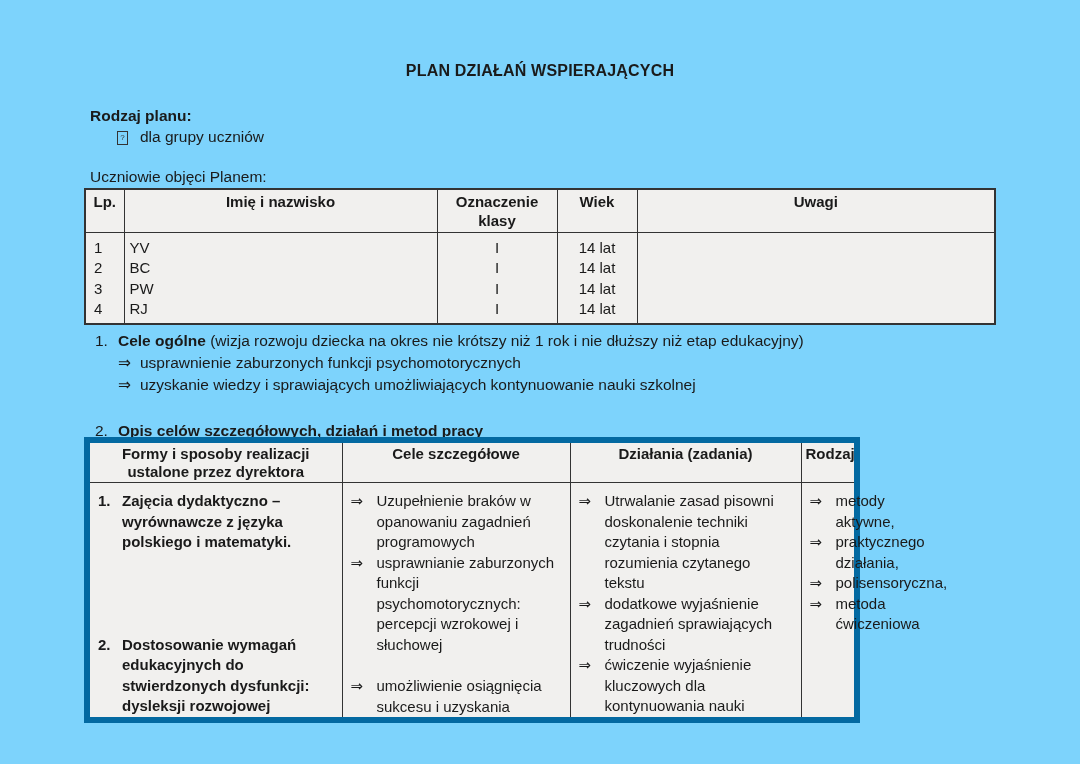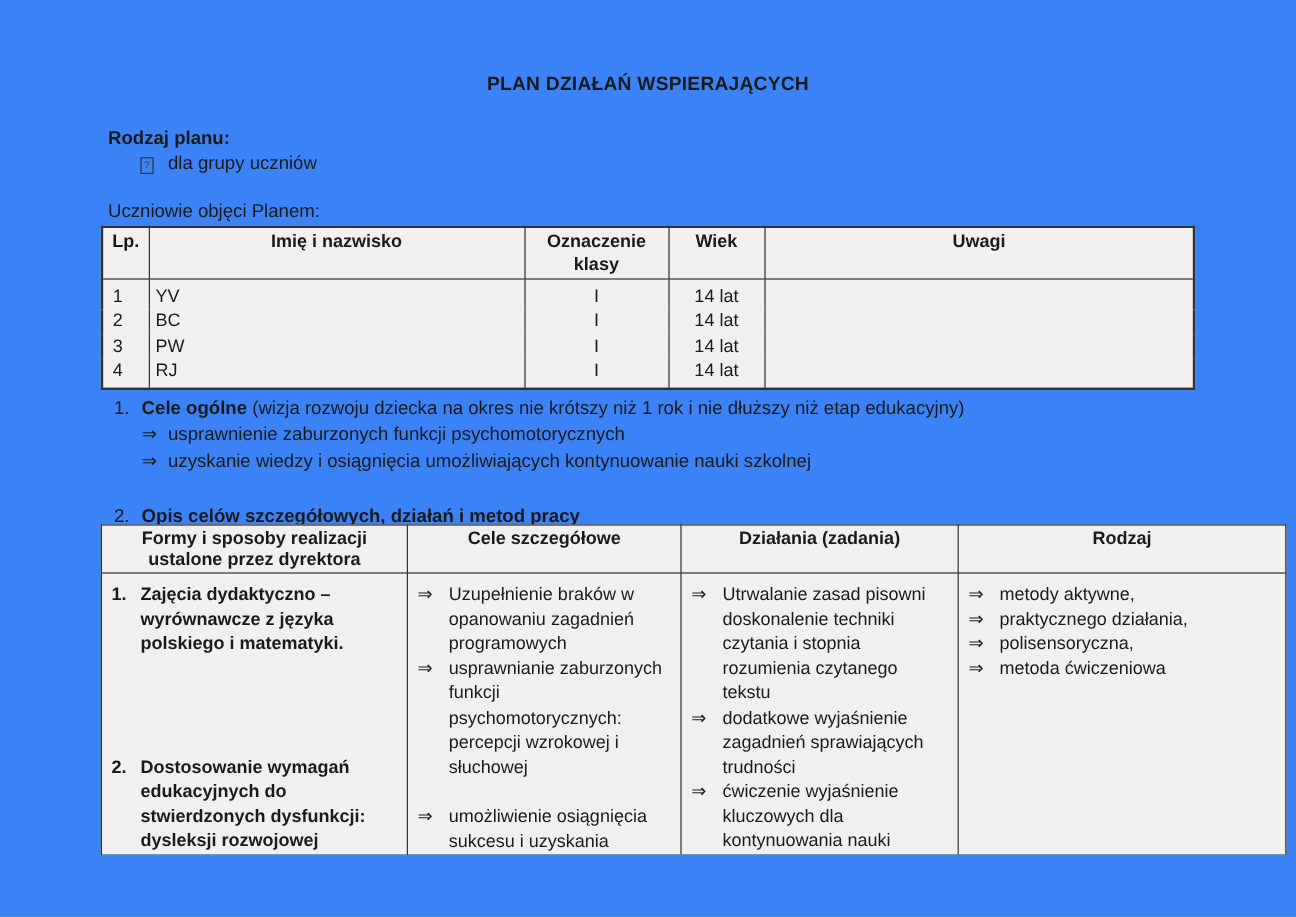--- a/index.html
+++ b/index.html
@@ -2,21 +2,21 @@
 <html><head>
 <meta charset="utf-8">
 <style>
   * { margin:0; padding:0; box-sizing:border-box; }
   html,body { width:1080px; height:764px; }
   body {
     font-family:"Liberation Sans","DejaVu Sans",sans-serif;
     color:#1a1a1a;
     background:#a9ef9d;
   }
-  .page { position:relative; width:1080px; height:764px; background:#3b82f6; overflow:hidden; }
+  .page { position:relative; width:1080px; height:764px; background:#7dd3fc; overflow:hidden; }
 
   .title {
     position:absolute; top:62px; left:0; width:100%;
     text-align:center; font-weight:bold; font-size:16px; letter-spacing:.2px;
   }
   .plan-type { position:absolute; left:90px; top:107px; font-weight:bold; font-size:15.5px; }
   .plan-option { position:absolute; left:117px; top:128px; font-size:15.5px; display:flex; align-items:center; }
   .tofu {
     display:inline-flex; align-items:center; justify-content:center;
     width:11px; height:14px; border:1px solid #333; font-size:8px; line-height:1;
@@ -40,21 +40,21 @@
   .students td.nm { padding-left:5px; }
   .students td.c  { text-align:center; }
 
   .goals { position:absolute; left:84px; top:330px; width:980px; font-size:15.5px; line-height:22px; }
   .goal-line { display:flex; padding-left:11px; }
   .goal-line .num { width:23px; flex:none; }
   .goal-bullet { display:flex; margin-left:34px; }
   .goal-bullet .ar { width:22px; flex:none; }
   .item2 { margin-top:24px; }
 
-  .plan { position:absolute; left:84px; top:437px; width:988px; border:1px solid #0369a1; }
+  .plan { position:absolute; left:84px; top:437px; width:776px; border:6px solid #0369a1; }
   .plan th {
     border:1px solid #333; font-weight:bold; text-align:center; vertical-align:top;
     padding:2px 4px; line-height:17.5px; font-size:15px;
   }
   .plan th .norm { font-weight:bold; }
   .plan td {
     border-left:1px solid #333; border-right:1px solid #333;
     vertical-align:top; height:222px; padding:8px 6px 0 6px;
     font-size:15px; line-height:20.5px;
   }
@@ -139,21 +139,21 @@
       <span class="num">1.</span>
       <span><b>Cele ogólne</b> <span>(wizja rozwoju dziecka na okres nie krótszy niż 1 rok i nie dłuższy niż etap edukacyjny)</span></span>
     </div>
     <div id="goal-bullets">
         <div class="goal-bullet">
           <span class="ar">⇒</span>
           <span>usprawnienie zaburzonych funkcji psychomotorycznych</span>
         </div>
         <div class="goal-bullet">
           <span class="ar">⇒</span>
-          <span>uzyskanie wiedzy i osiągnięcia umożliwiających kontynuowanie nauki szkolnej</span>
+          <span>uzyskanie wiedzy i sprawiających umożliwiających kontynuowanie nauki szkolnej</span>
         </div>
       </div>
     <div class="goal-line item2">
       <span class="num">2.</span>
       <b>Opis celów szczegółowych, działań i metod pracy</b>
     </div>
   </div>
 
   <table class="plan">
     <colgroup>

